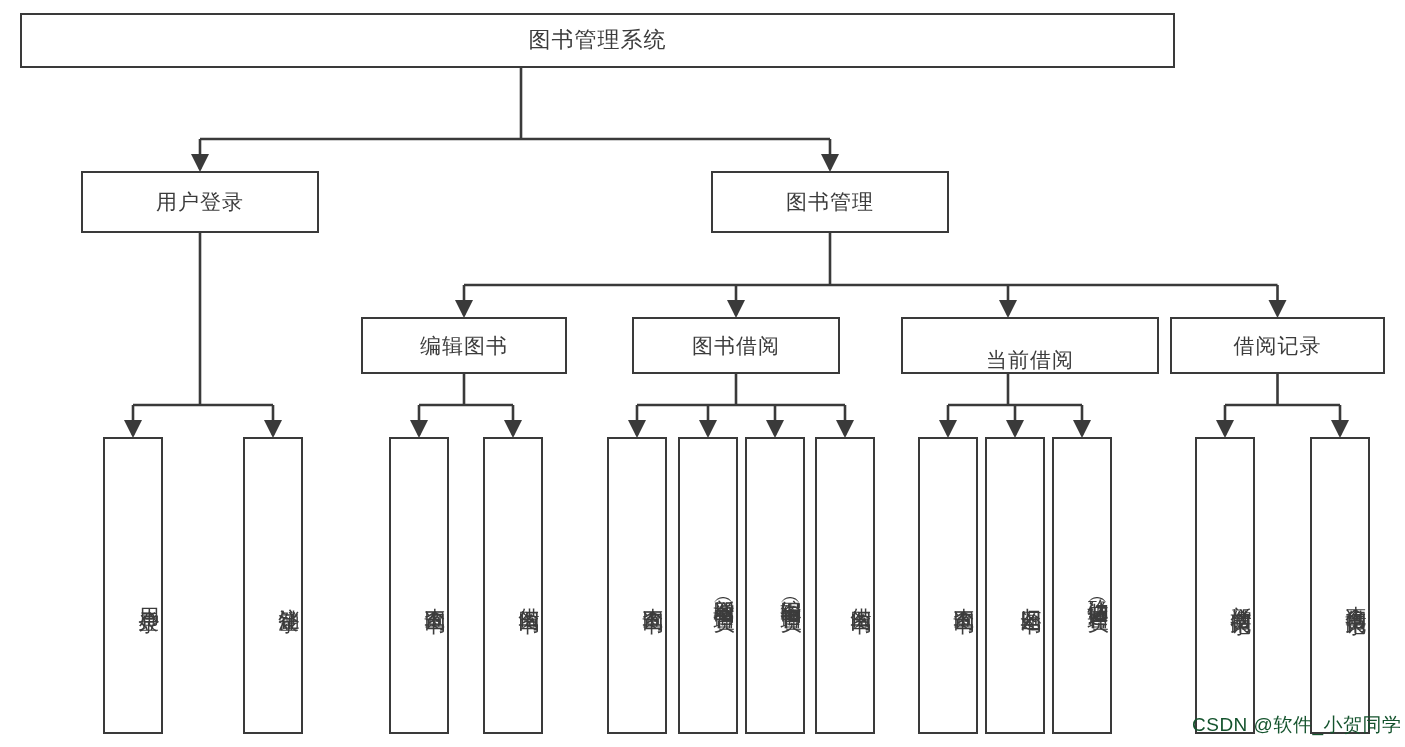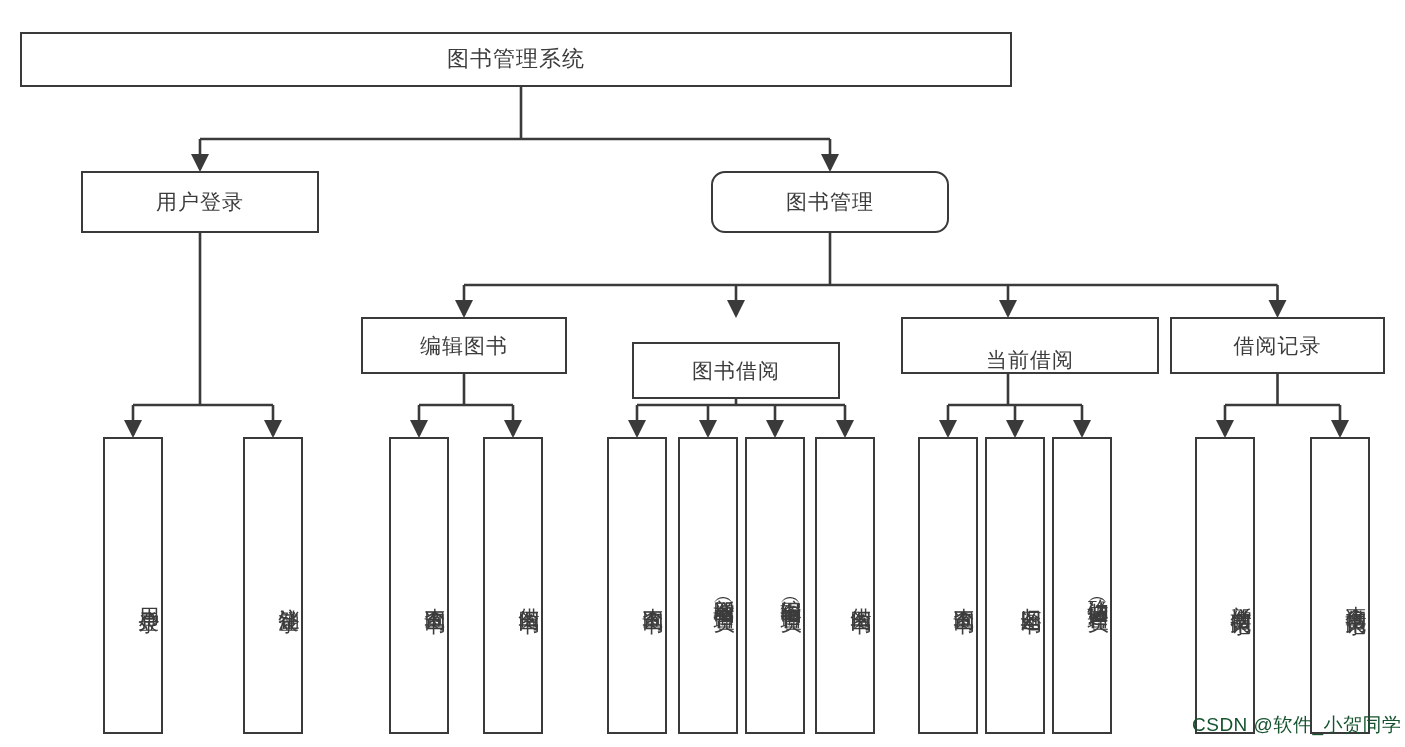--- a/index.html
+++ b/index.html
@@ -105,35 +105,35 @@
         <path d="M 948 405 L 948 435" marker-end="url(#arrow)"></path>
         <path d="M 1015 405 L 1015 435" marker-end="url(#arrow)"></path>
         <path d="M 1082 405 L 1082 435" marker-end="url(#arrow)"></path>
         <path d="M 1277.5 374 L 1277.5 405"></path>
         <path d="M 1225 405 L 1340 405"></path>
         <path d="M 1225 405 L 1225 435" marker-end="url(#arrow)"></path>
         <path d="M 1340 405 L 1340 435" marker-end="url(#arrow)"></path>
       </g>
   </svg>
 
-  <div class="node h root" style="left: 20px; top: 13px; width: 992px; height: 55px; margin-top: 19px;">
+  <div class="node h root" style="left: 20px; top: 13px; width: 1155px; height: 55px;">
       <span>图书管理系统</span>
     </div>
 
   <div class="node h" style="left: 81px; top: 171px; width: 238px; height: 62px;">
       <span>用户登录</span>
     </div>
-  <div class="node h" style="left: 711px; top: 171px; width: 238px; height: 62px; border-radius: 14px;">
+  <div class="node h" style="left: 711px; top: 171px; width: 238px; height: 62px;">
       <span>图书管理</span>
     </div>
 
   <div class="node h" style="left: 361px; top: 317px; width: 206px; height: 57px;">
       <span>编辑图书</span>
     </div>
-  <div class="node h" style="left: 632px; top: 317px; width: 208px; height: 57px; margin-top: 25px;">
+  <div class="node h" style="left: 632px; top: 317px; width: 208px; height: 57px;">
       <span>图书借阅</span>
     </div>
   <div class="node h" style="left: 901px; top: 317px; width: 258px; height: 57px; align-items: flex-end;">
       <span>当前借阅</span>
     </div>
   <div class="node h" style="left: 1170px; top: 317px; width: 215px; height: 57px; text-align: right;">
       <span>借阅记录</span>
     </div>
 
   <div class="node v" style="left: 103px; top: 437px; width: 60px; height: 297px;">

